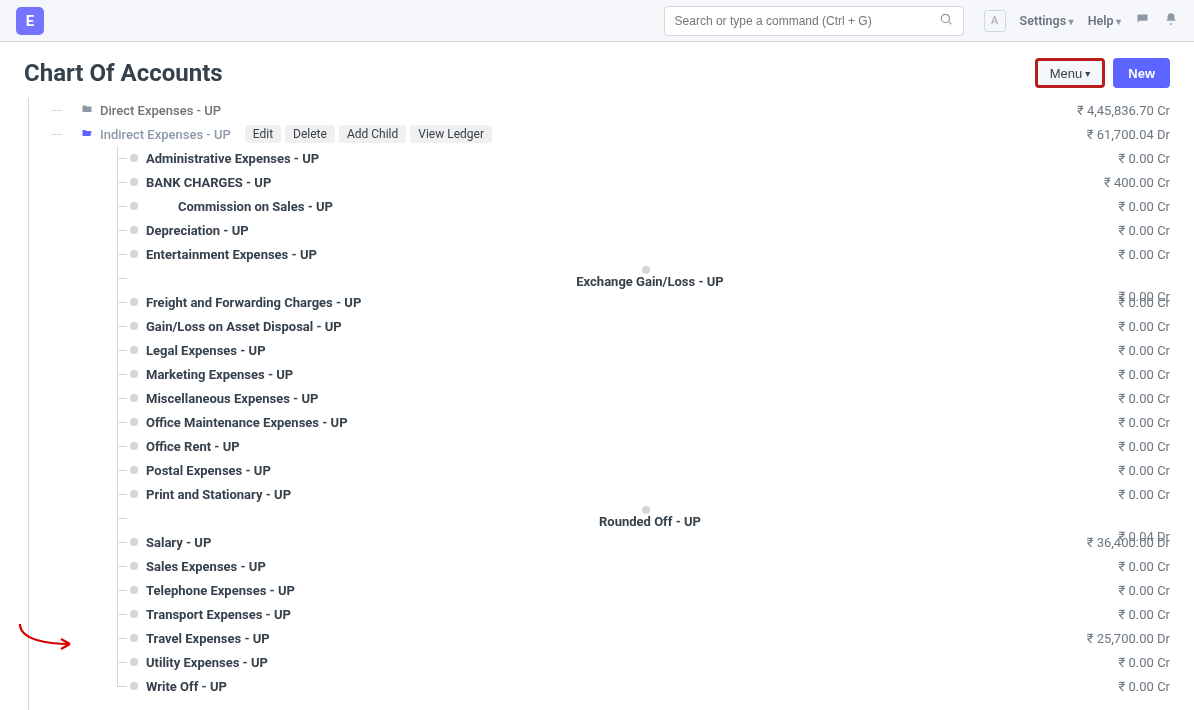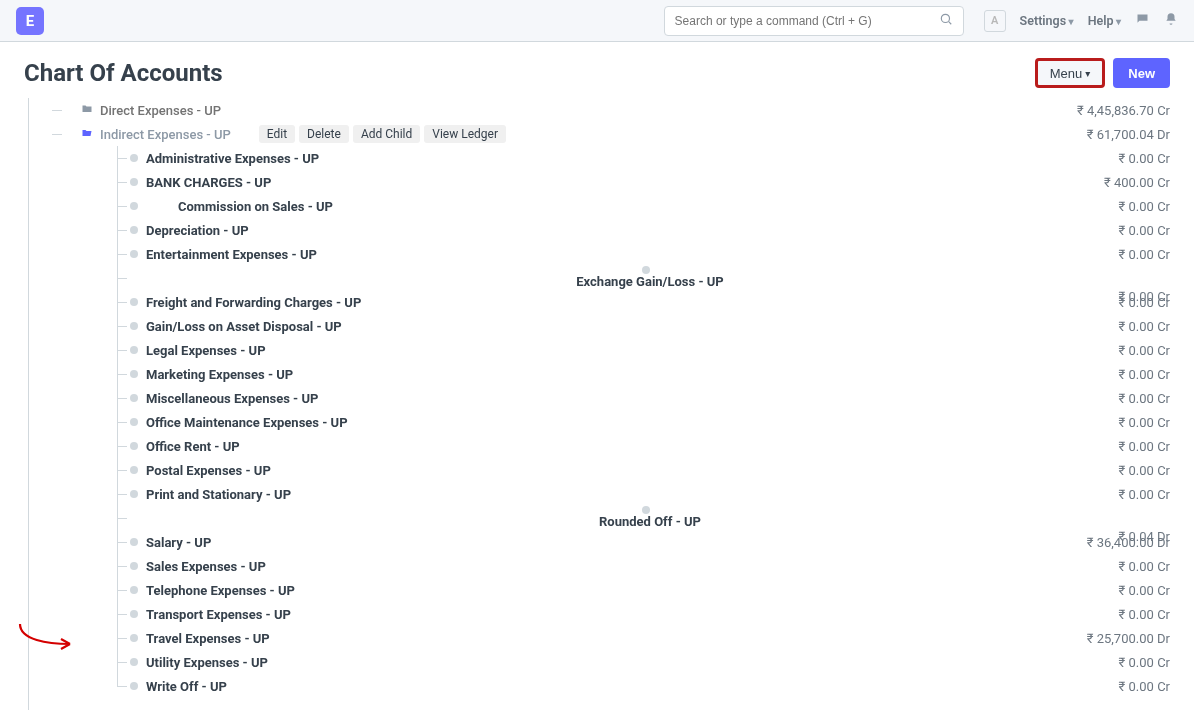--- a/index.html
+++ b/index.html
@@ -17,21 +17,21 @@
   .head-buttons { display:flex; gap:8px; }
   .btn { height:30px; padding:0 12px; border-radius:4px; border:3px solid #b91c1c; background:#f5f7fa; font-size:13px; font-weight:500; color:#36414c; display:flex; align-items:center; cursor:pointer; }
   .btn.primary { background:#5e64ff; border-color:#5e64ff; color:#fff; font-weight:600; }
   .tree { padding: 0 24px 30px; }
   .row { display:flex; align-items:center; height:24px; font-size:13px; }
   .bullet { width:8px; height:8px; border-radius:50%; background:#d1d8dd; margin-right:8px; flex-shrink:0; display:inline-block; }
   .folder { color:#8d99a6; margin-right:6px; font-size:13px; }
   .folder.open { color:#5e64ff; }
   .label { color:#737373; font-weight:500; }
   .label.muted { color:#8d99a6; }
-  .actions { display:flex; gap:4px; margin-left:28px;justify-content:flex-end; }
+  .actions { display:flex; gap:4px; margin-left:14px;justify-content:flex-end; }
   .actions .chip { background:#f0f0f0; border-radius:3px; padding:2px 8px; font-size:12px; color:#36414c; cursor:pointer; }
   .amount { margin-left:auto; color:#6c7680; font-size:13px; }
   .tree-container { position:relative; }
   .vline { position:absolute; top:0; bottom:0; width:1px; background:#d1d8dd; }
   .vline.l1 { left:28px; }
   .vline.l2 { left:93px; }
   .child-row { display:flex; align-items:center; height:24px; }
   .child-label { color:#36414c; font-weight:700; }
   .child-amount { margin-left:auto; color:#6c7680; }
   .l2-stub { position:relative; }

